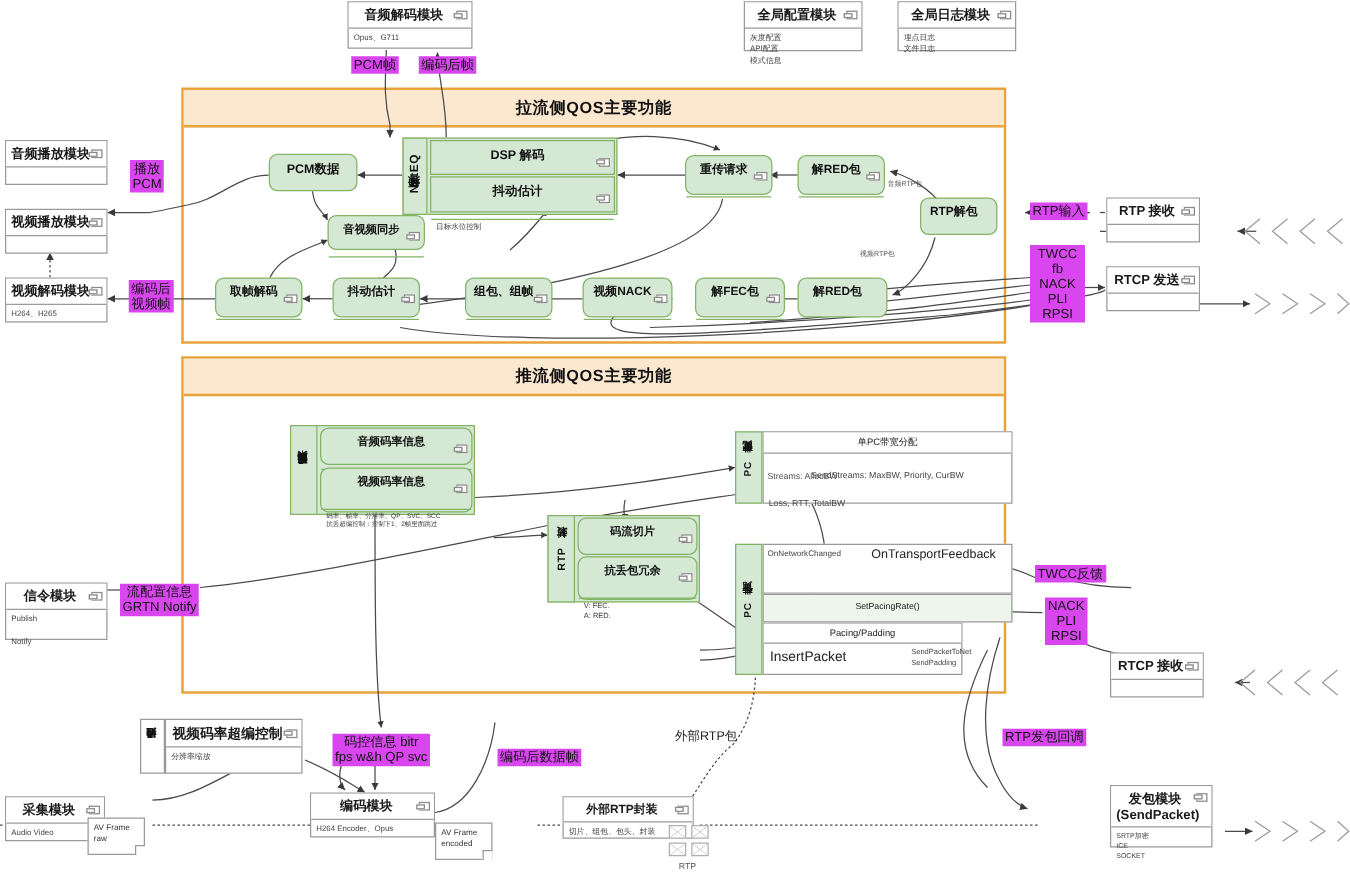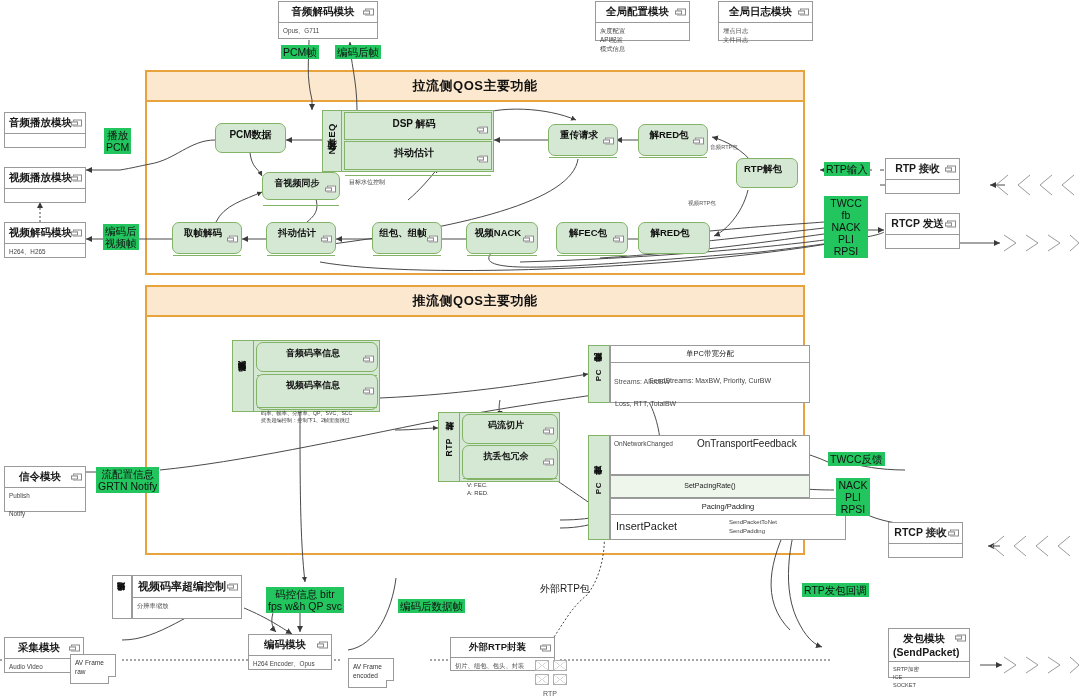--- a/index.html
+++ b/index.html
@@ -128,21 +128,21 @@
     border-bottom: 2px solid #e8a33d;
     font-weight: bold; font-size: 13px; color: #111;
     display: flex; align-items: center; justify-content: center;
     letter-spacing: 0.5px;
   }
 
   
   .olabel {
     position: absolute;
     z-index: 4;
-    background: #22c55e;
+    background: #d946ef;
     color: #111;
     font-size: 10.5px;
     line-height: 1.15;
     padding: 1px 2px;
     text-align: center;
     white-space: pre-line;
   }
   .plain-label {
     position: absolute;
     z-index: 4;
@@ -523,38 +523,38 @@
   </div>
   <div class="node" style="left:610px; top:435px; width:200px; height:40px;">
     <div class="body" style="padding:2px 3px; position:relative; height:21px;">
       <span style="font-size:6.5px; position:absolute; left:3px; top:3px;">OnNetworkChanged</span>
       <span style="font-size:10px; color:#222; position:absolute; left:86px; top:1px;">OnTransportFeedback</span>
     </div>
   </div>
   <div class="node" style="left:610px; top:475px; width:200px; height:23px; background:#eef6ec;">
     <div class="hdr nb" style="font-weight:normal; font-size:7px; padding:6px 4px; background:transparent;">SetPacingRate()</div>
   </div>
-  <div class="node" style="left:610px; top:498px; width:236px; height:42px;">
+  <div class="node" style="left:610px; top:498px; width:160px; height:42px;">
     <div class="hdr" style="font-weight:normal; font-size:7.5px; padding-right:4px;">Pacing/Padding</div>
     <div class="body" style="position:relative; height:25px; padding:0;">
       <span style="font-size:11px; color:#222; position:absolute; left:5px; top:4px;">InsertPacket</span>
       <span style="font-size:6px; position:absolute; left:118px; top:3px; white-space:pre-line; line-height:1.5;">SendPacketToNet
 SendPadding</span>
     </div>
   </div>
 
   <div class="node" style="left:112px; top:575px; width:20px; height:44px; display:flex; align-items:center; justify-content:center;">
     <span style="writing-mode:vertical-rl; transform:rotate(180deg); font-size:8px; font-weight:bold; color:#111; white-space:nowrap;">码控通道</span>
   </div>
   <div class="node" style="left:132px; top:575px; width:110px; height:44px;">
     <div class="hdr" style="font-size:11px;">视频码率超编控制<span class="cmpicon"></span></div>
     <div class="body">分辨率缩放</div>
   </div>
 
-  <div class="node" style="left:248px; top:634px; width:84px; height:36px;">
+  <div class="node" style="left:248px; top:634px; width:100px; height:36px;">
     <div class="hdr">编码模块<span class="cmpicon"></span></div>
     <div class="body">H264 Encoder、Opus</div>
   </div>
 
   <div class="node" style="left:450px; top:637px; width:105px; height:34px;">
     <div class="hdr" style="font-size:9.5px;">外部RTP封装<span class="cmpicon"></span></div>
     <div class="body">切片、组包、包头、封装</div>
   </div>
 
   <div class="note" style="left:70px; top:654px; width:46px; height:30px;">AV Frame

